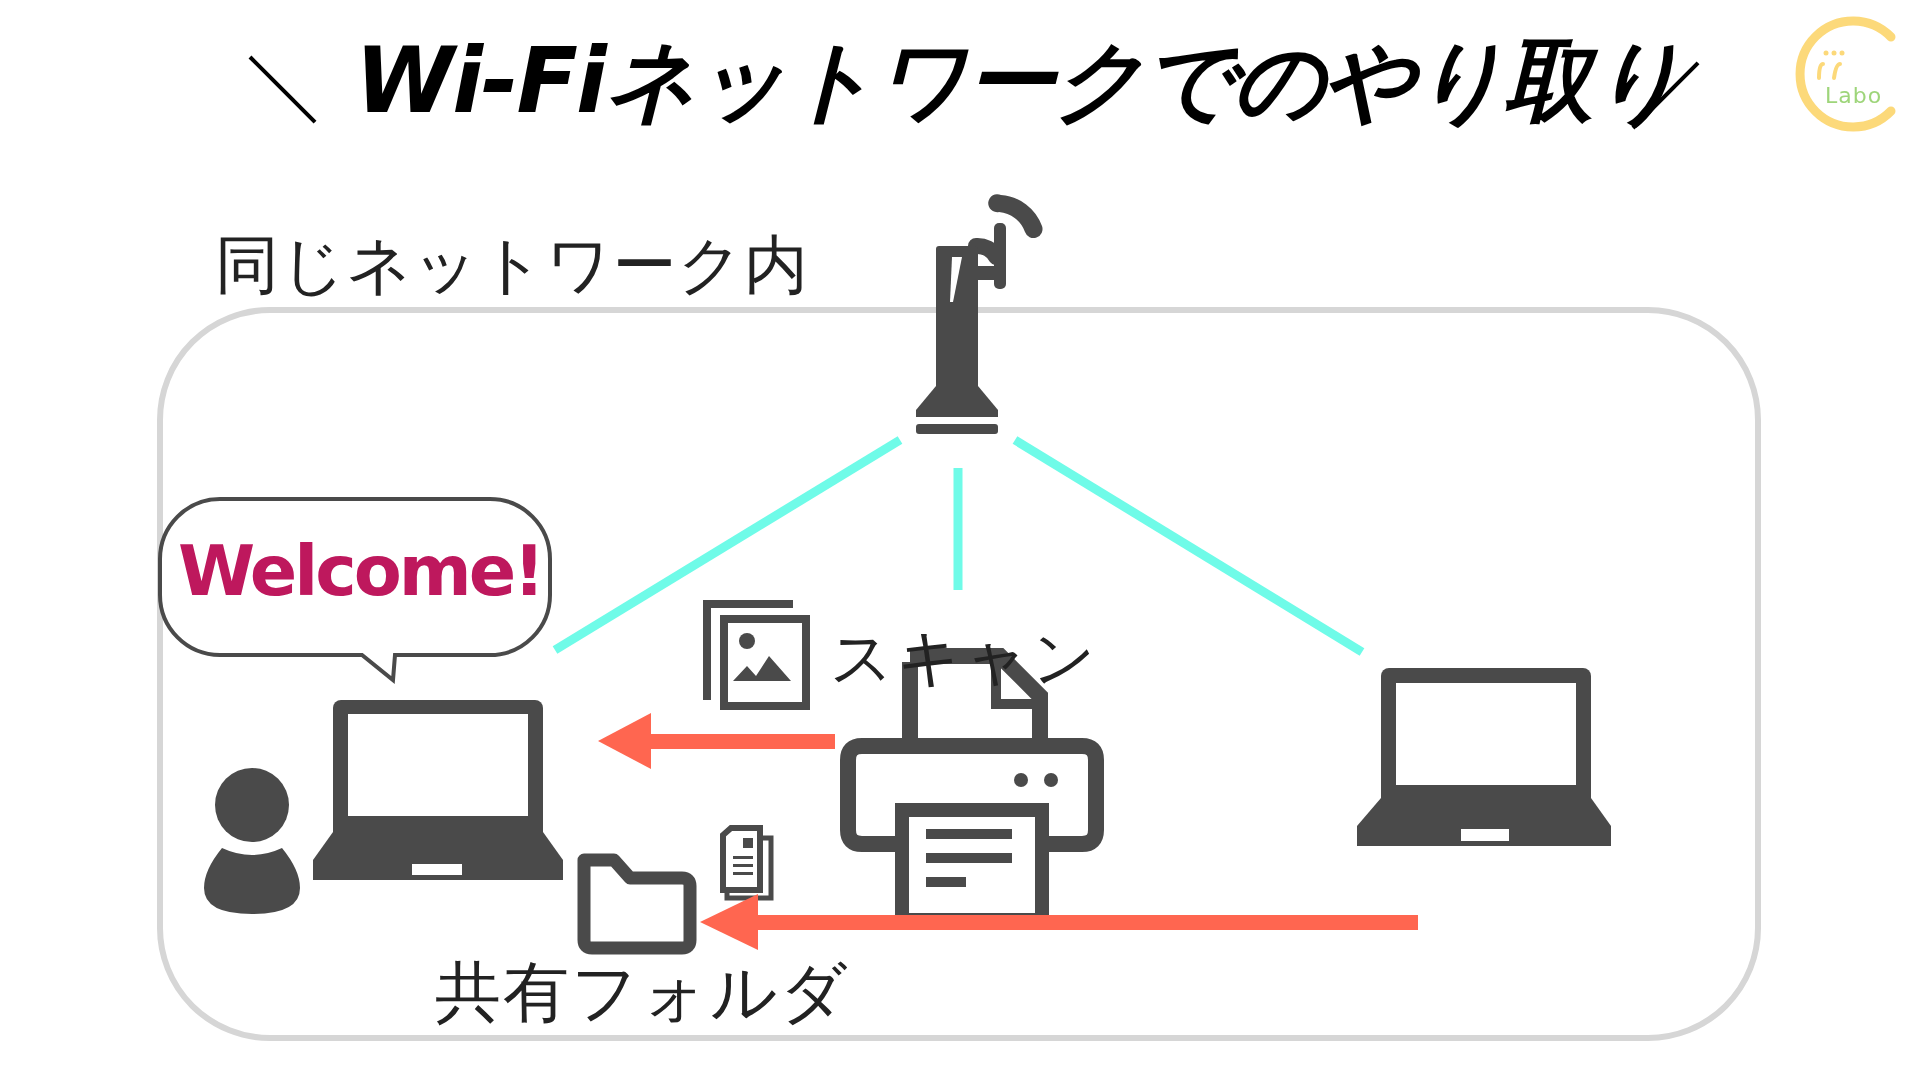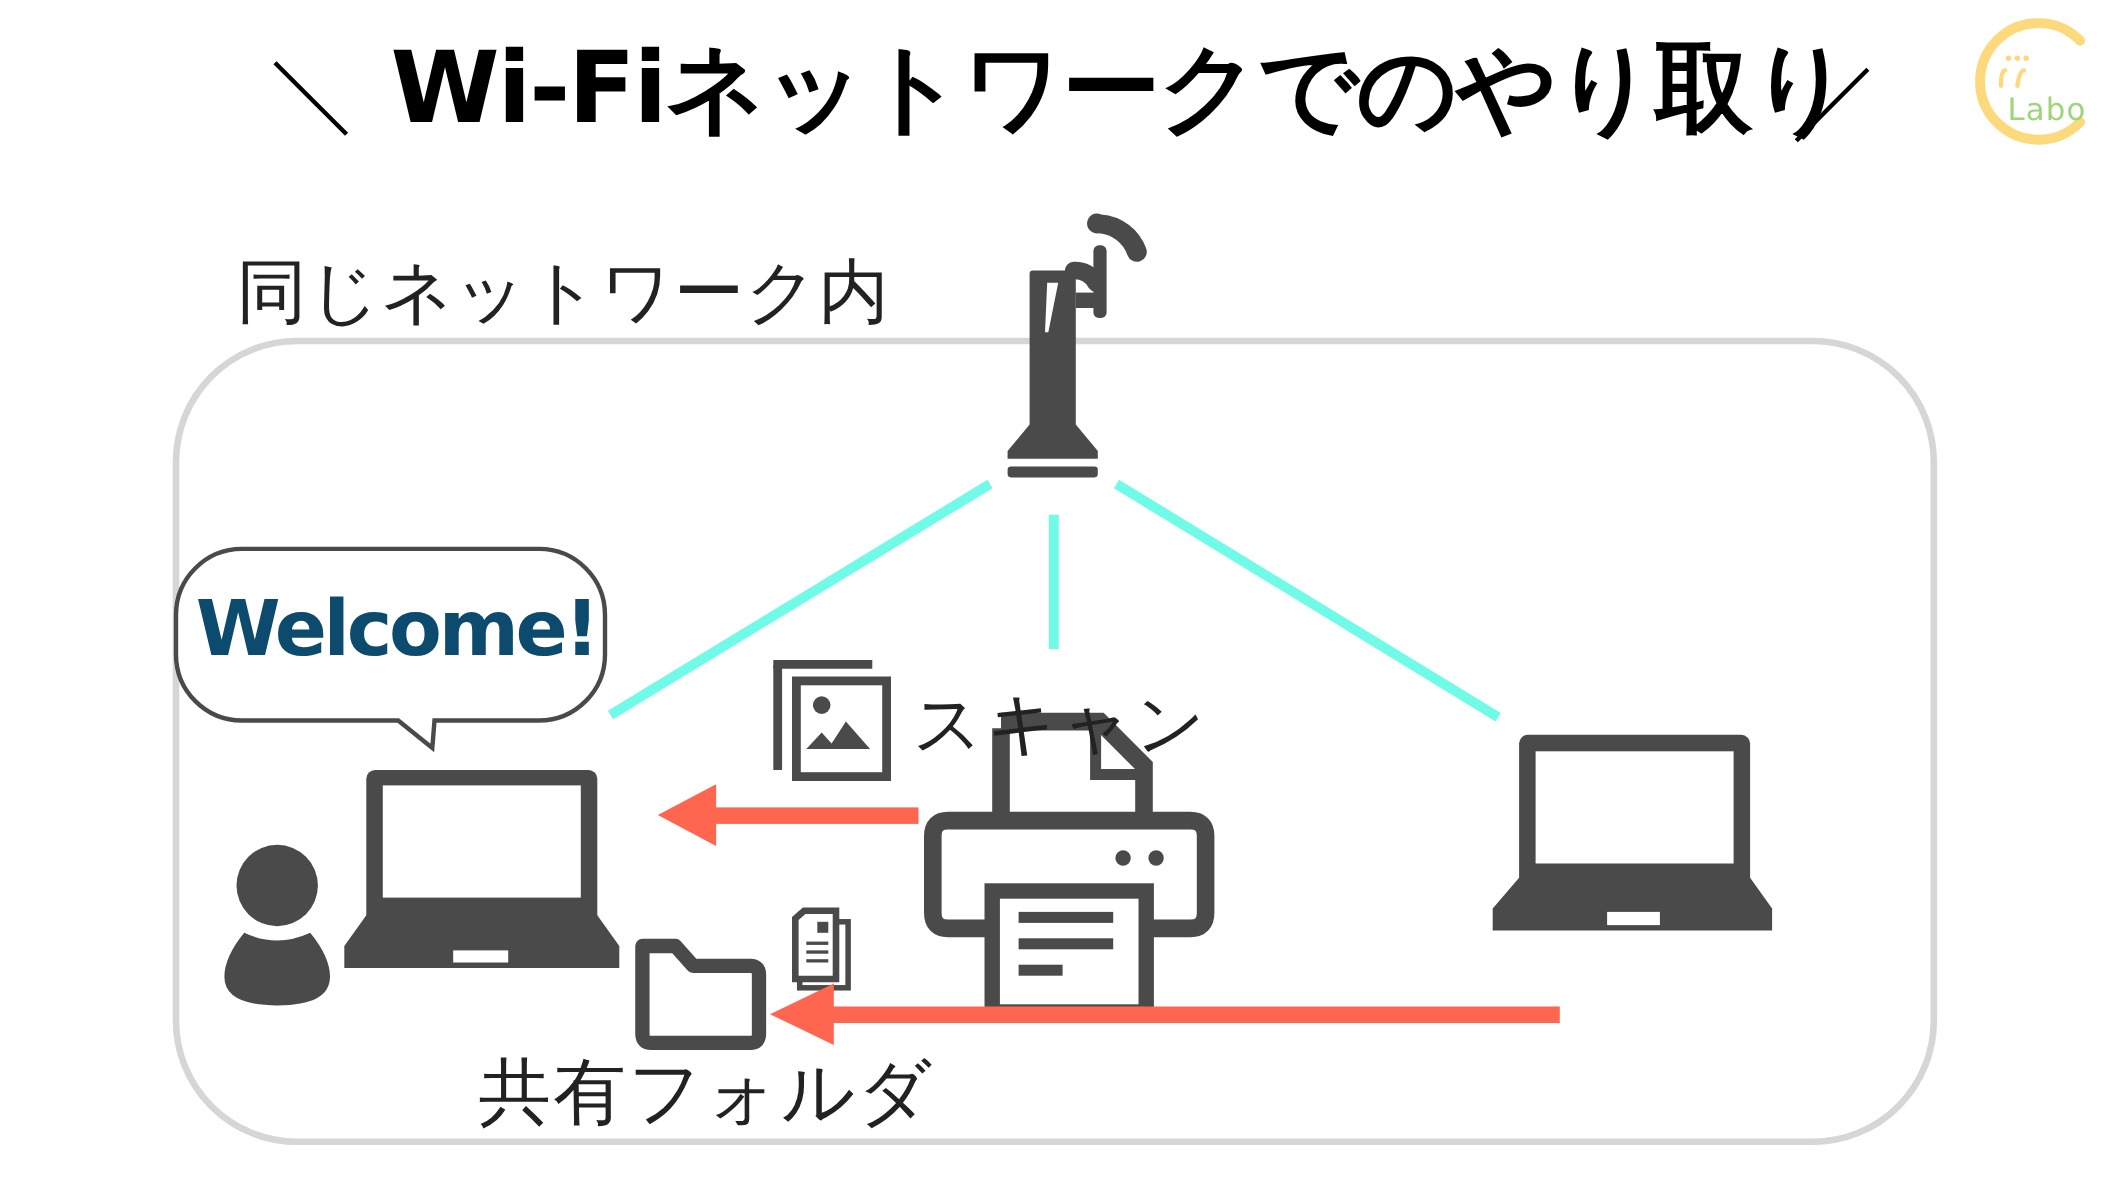--- a/index.html
+++ b/index.html
@@ -1,28 +1,28 @@
 <!DOCTYPE html>
 <html><head>
 <meta charset="utf-8">
 <style>
   html, body { margin: 0; padding: 0; background: #ffffff; }
   body { width: 1920px; height: 1080px; position: relative; overflow: hidden;
          font-family: "DejaVu Sans", "Liberation Sans", sans-serif; }
   .abs { position: absolute; }
-  #title { left: 0; top: 18px; width: 1801px; height: 110px; text-align: center; }
+  #title { left: 0; top: 18px; width: 1801px; height: 110px; text-align: center; font-style: italic; }
   #title .t { position: absolute; left: 355px; top: 8px; font-size: 90px; font-weight: bold;
               color: #000; letter-spacing: -2px; white-space: nowrap; line-height: 110px; }
   .slash { position: absolute; height: 4px; background: #000; transform-origin: 0 50%; }
   #net-label { left: 215px; top: 222px; font-size: 64px; color: #222; white-space: nowrap; letter-spacing: 1px; }
   #scan-label { left: 830px; top: 616px; font-size: 62px; color: #222; white-space: nowrap; letter-spacing: 4px; }
   #folder-label { left: 435px; top: 948px; font-size: 66px; color: #222; white-space: nowrap; letter-spacing: 2px; }
   #welcome-text { left: 178px; top: 530px; width: 340px; text-align: center; font-size: 70px;
-                  font-weight: bold; color: #0c4a6e; letter-spacing: -3px; white-space: nowrap; }
-  #logo-text { left: 1825px; top: 83px; font-size: 28px; color: #9ed57a; letter-spacing: 1px; }
+                  font-weight: bold; color: #be185d; letter-spacing: -3px; white-space: nowrap; }
+  #logo-text { left: 1825px; top: 83px; font-size: 22px; color: #9ed57a; letter-spacing: 1px; }
   svg { position: absolute; left: 0; top: 0; }
 </style>
 </head>
 <body>
 
 <div id="title" class="abs">
   <div class="slash" style="left:250px; top:37px; width:92px; transform: rotate(45deg);"></div>
   <span class="t">Wi-Fiネットワークでのやり取り</span>
   <div class="slash" style="left:1633px; top:108px; width:92px; transform: rotate(-45deg);"></div>
 </div>

